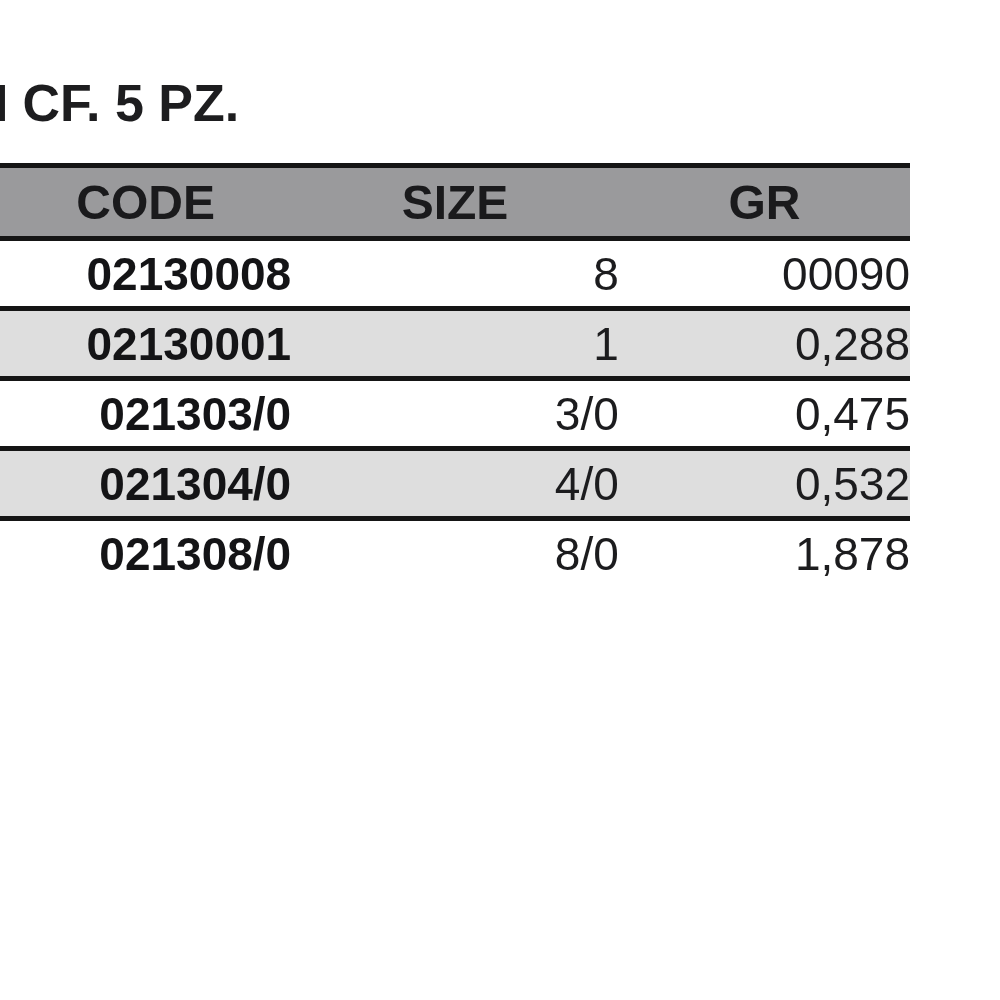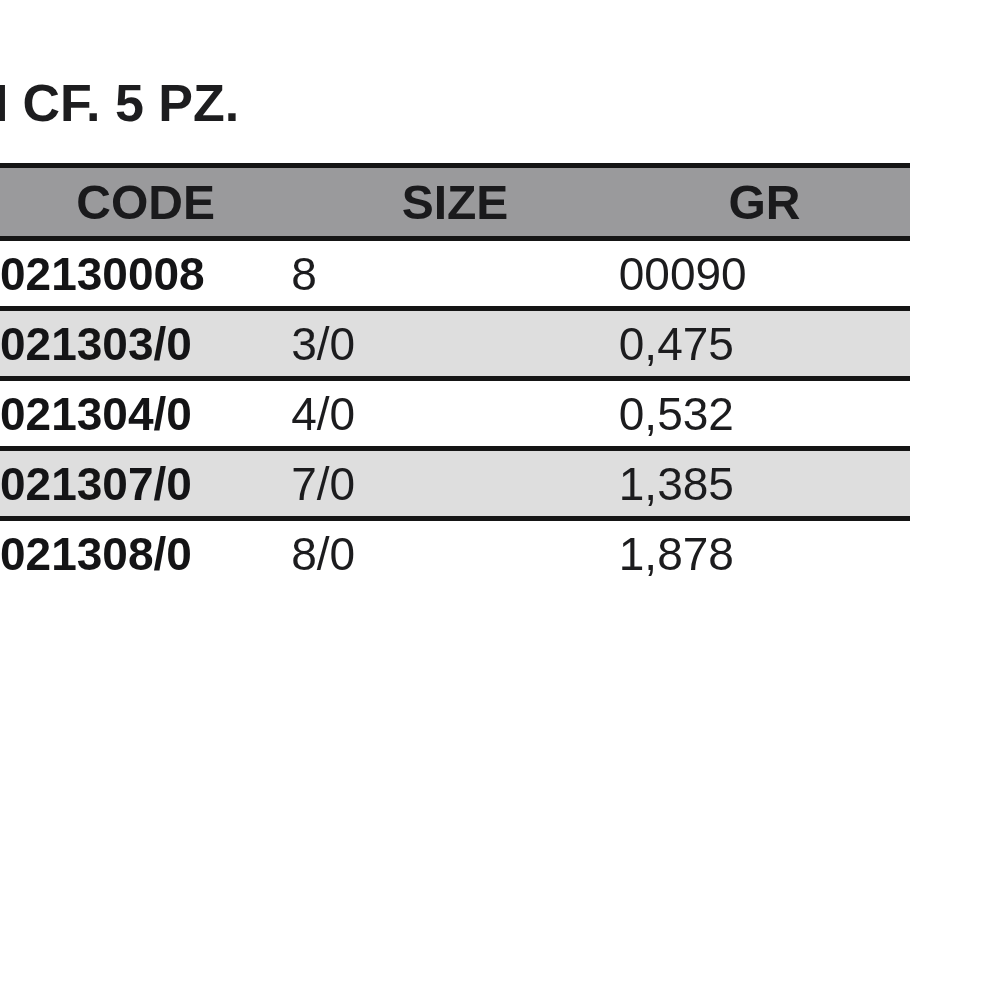--- a/index.html
+++ b/index.html
@@ -57,21 +57,21 @@
     vertical-align: middle;
     color: #1a1a1c;
     border-top: 5px solid #151515;
     border-bottom: 5px solid #151515;
     padding: 0;
   }
 
   .spec-table tbody td {
     height: 65px;
     font-size: 46px;
-    text-align: left;
+    text-align: right;
     vertical-align: middle;
     border-bottom: 5px solid #151515;
     padding: 0;
     color: #1c1c1e;
   }
   .spec-table tbody tr:nth-child(even) td {
     background: #dedede;
   }
   .spec-table tbody tr:last-child td {
     border-bottom: none;
@@ -106,33 +106,33 @@
       <th>GR</th>
     </tr>
   </thead>
   <tbody>
     <tr>
       <td class="code-cell">02130008</td>
       <td class="size-cell">8</td>
       <td class="gr-cell">00090</td>
     </tr>
     <tr>
+      <td class="code-cell">02130001</td>
+      <td class="size-cell">1</td>
+      <td class="gr-cell">0,288</td>
+    </tr>
+    <tr>
       <td class="code-cell">021303/0</td>
       <td class="size-cell">3/0</td>
       <td class="gr-cell">0,475</td>
     </tr>
     <tr>
       <td class="code-cell">021304/0</td>
       <td class="size-cell">4/0</td>
       <td class="gr-cell">0,532</td>
     </tr>
     <tr>
-      <td class="code-cell">021307/0</td>
-      <td class="size-cell">7/0</td>
-      <td class="gr-cell">1,385</td>
-    </tr>
-    <tr>
       <td class="code-cell">021308/0</td>
       <td class="size-cell">8/0</td>
       <td class="gr-cell">1,878</td>
     </tr>
   </tbody>
 </table>
 
 </body></html>

